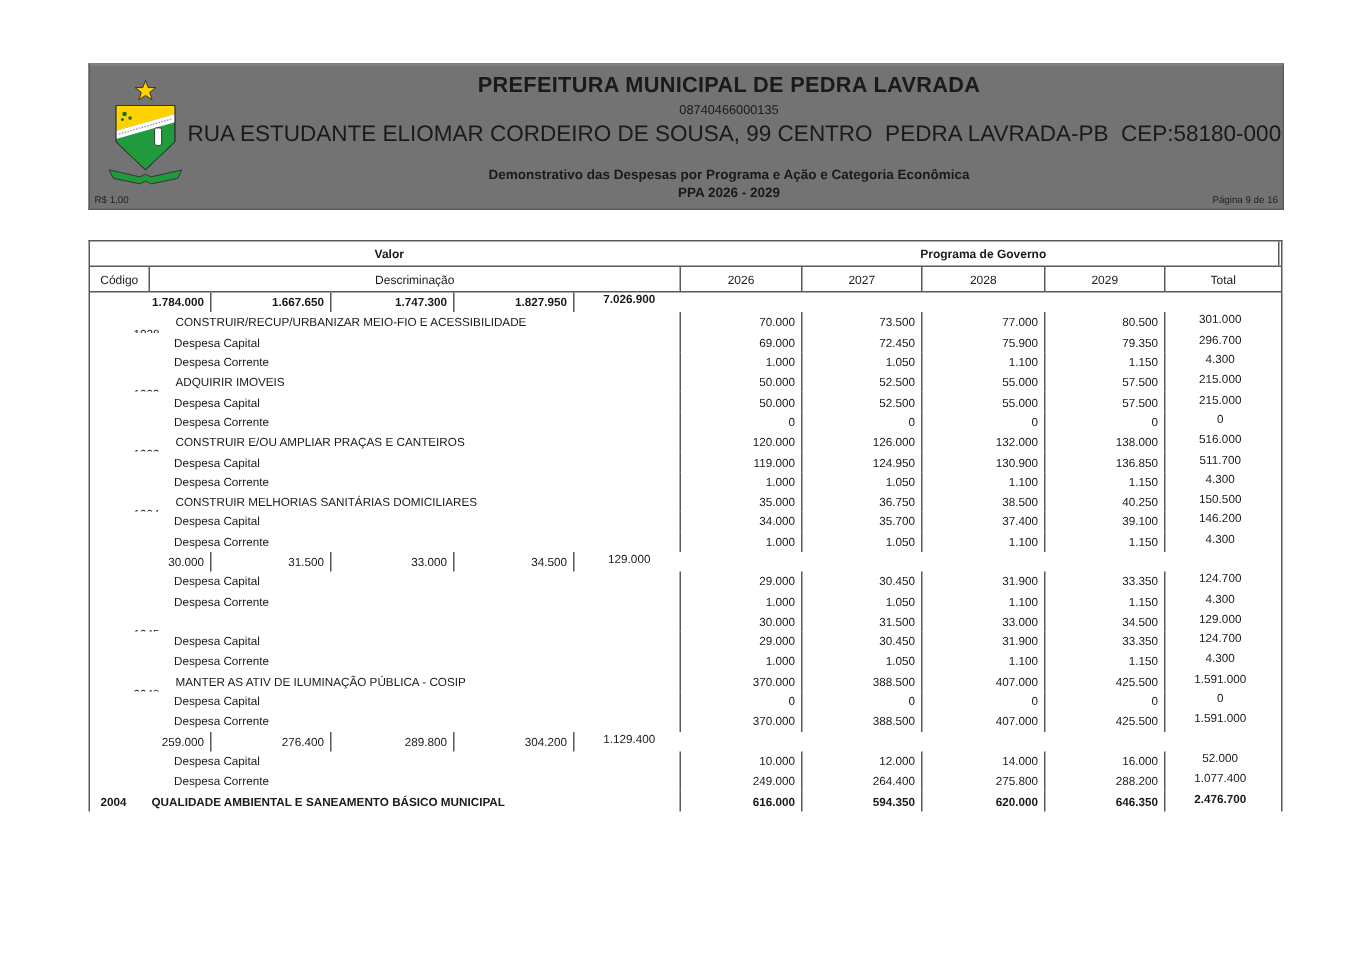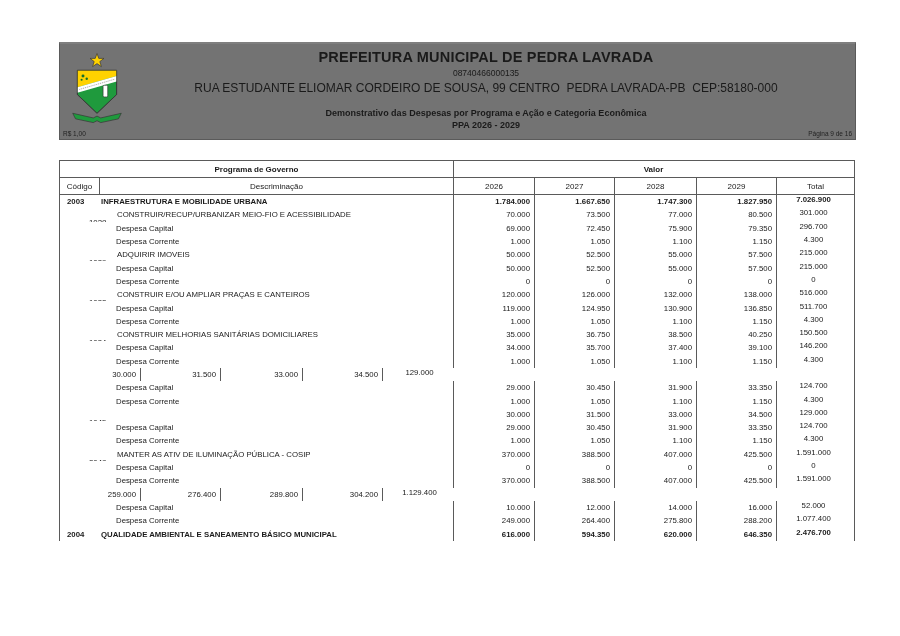--- a/index.html
+++ b/index.html
@@ -10,21 +10,21 @@
   }
   
   .header-box{
     position:absolute;left:59px;top:42px;width:795px;height:95px;
     border:1px solid #5a5a5a;border-top:2px solid #7f7f7f;background:#737373;
   }
   .logo{position:absolute;left:9px;top:6px;width:56px;height:78px;}
   .head-center{position:absolute;left:65px;right:8px;top:5px;text-align:center;}
   .doc-title{font-size:14.5px;font-weight:bold;letter-spacing:.2px;margin:0 0 3px 0;}
   .doc-cnpj{font-size:8.5px;margin:0 0 3px 0;}
-  .doc-address{font-size:12px;margin:0;white-space:pre;}
+  .doc-address{font-size:15px;margin:0;white-space:pre;}
   .doc-report{font-size:9px;font-weight:bold;margin:13px 0 0 0;}
   .doc-period{font-size:9px;font-weight:bold;margin:2px 0 0 0;}
   .corner-note{position:absolute;font-size:6.5px;bottom:2px;color:#222;}
   .corner-note.left{left:3px;}
   .corner-note.right{right:3px;}
 
   
   .gov-table{
     position:absolute;left:59px;top:160px;width:794px;
     border-left:1px solid #5a5a5a;border-right:1px solid #5a5a5a;border-top:1px solid #5a5a5a;
@@ -90,40 +90,36 @@
     <div class="doc-period">PPA 2026 - 2029</div>
   </div>
 
   <div class="corner-note left">R$ 1,00</div>
   <div class="corner-note right">Página 9 de 16</div>
 </div>
 
 <div class="gov-table">
 
   <div class="trow h1">
+    <div class="cell cc w-val">Valor</div>
     <div class="cell cc br w-prog">Programa de Governo</div>
-    <div class="cell cc w-val">Valor</div>
   </div>
 
   <div class="trow h2">
     <div class="cell cc br w-code">Código</div>
     <div class="cell cc br w-desc">Descriminação</div>
     <div class="cell cc br w-y1">2026</div>
     <div class="cell cc br w-y2">2027</div>
     <div class="cell cc br w-y3">2028</div>
     <div class="cell cc br w-y4">2029</div>
     <div class="cell cc w-tot">Total</div>
   </div>
 
   <div class="tbody">
       <div class="trow program">
-        <div class="cell desccell">
-          <span class="code-prog">2003</span>
-          <span class="desc-prog">INFRAESTRUTURA E MOBILIDADE URBANA</span>
-        </div>
         <div class="cell vcell w-y1">
           <span>1.784.000</span>
         </div>
         <div class="cell vcell w-y2">
           <span>1.667.650</span>
         </div>
         <div class="cell vcell w-y3">
           <span>1.747.300</span>
         </div>
         <div class="cell vcell w-y4">

